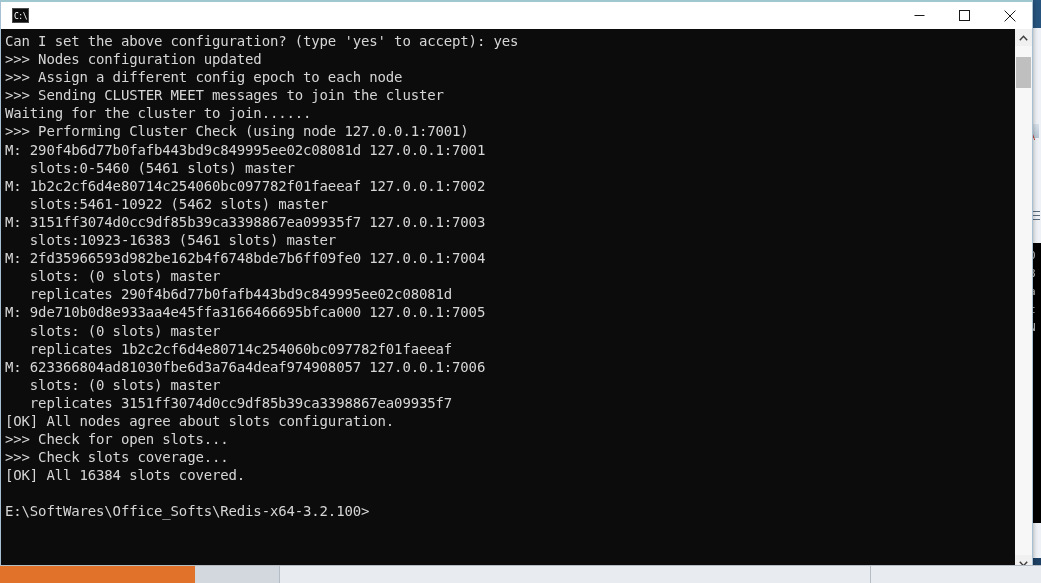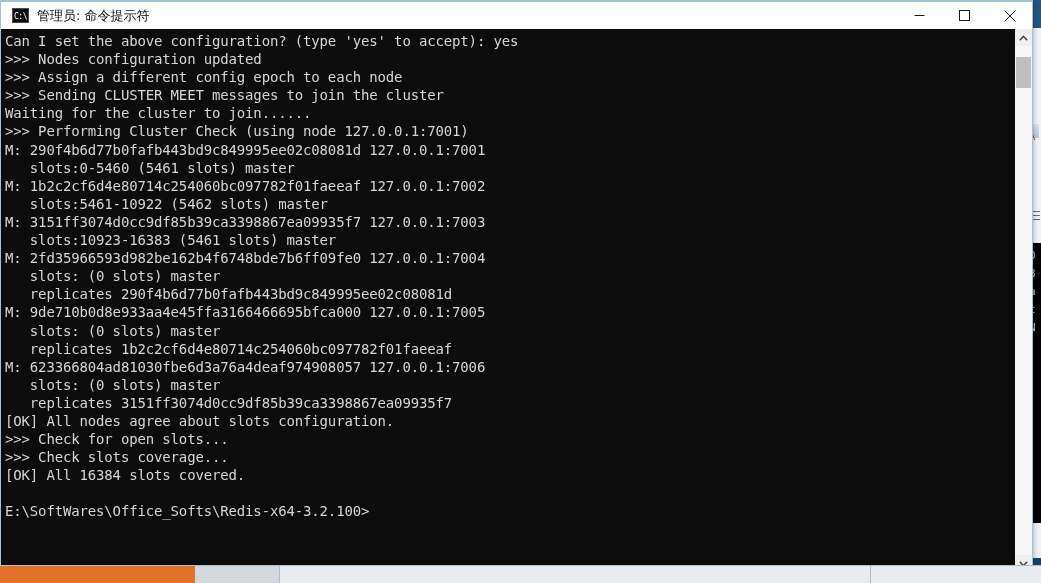--- a/index.html
+++ b/index.html
@@ -263,21 +263,20 @@
       <span></span>
       <span></span>
       <span>N</span>
     </div>
   </div>
 
   <div id="console-window">
 
     <div id="titlebar">
       <div id="cmd-icon">C:\</div>
-      <div id="title-text">管理员: 命令提示符</div>
 
       <div id="win-buttons">
         <div class="win-btn" title="最小化">
           <svg width="11" height="11" viewBox="0 0 11 11">
             <line x1="0.5" y1="5.5" x2="10.5" y2="5.5" stroke="#1a1a1a" stroke-width="1"></line>
           </svg>
         </div>
         <div class="win-btn" title="最大化">
           <svg width="11" height="11" viewBox="0 0 11 11">
             <rect x="0.5" y="0.5" width="10" height="10" fill="none" stroke="#1a1a1a" stroke-width="1"></rect>

